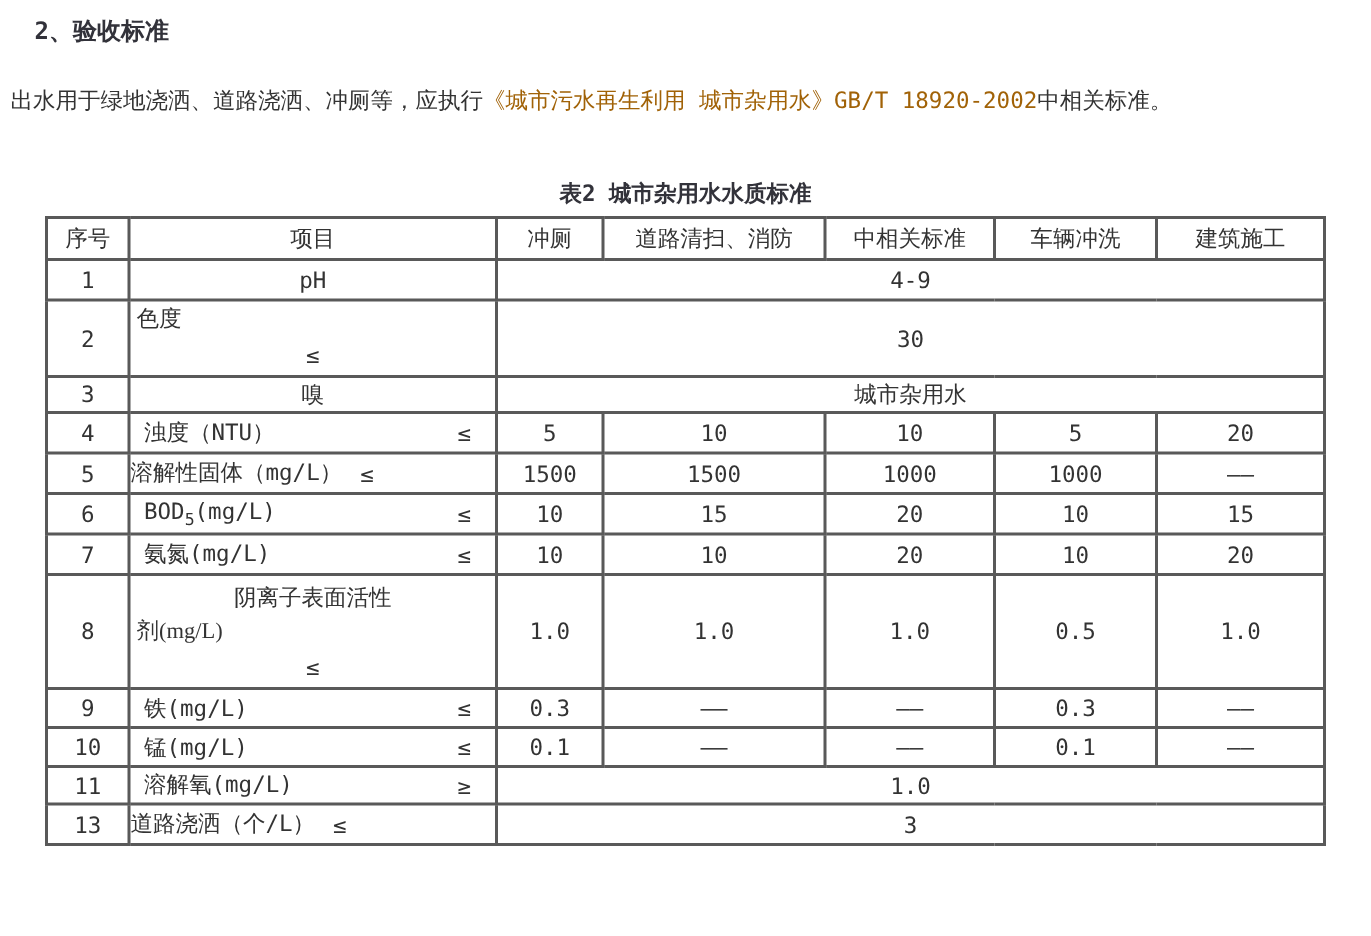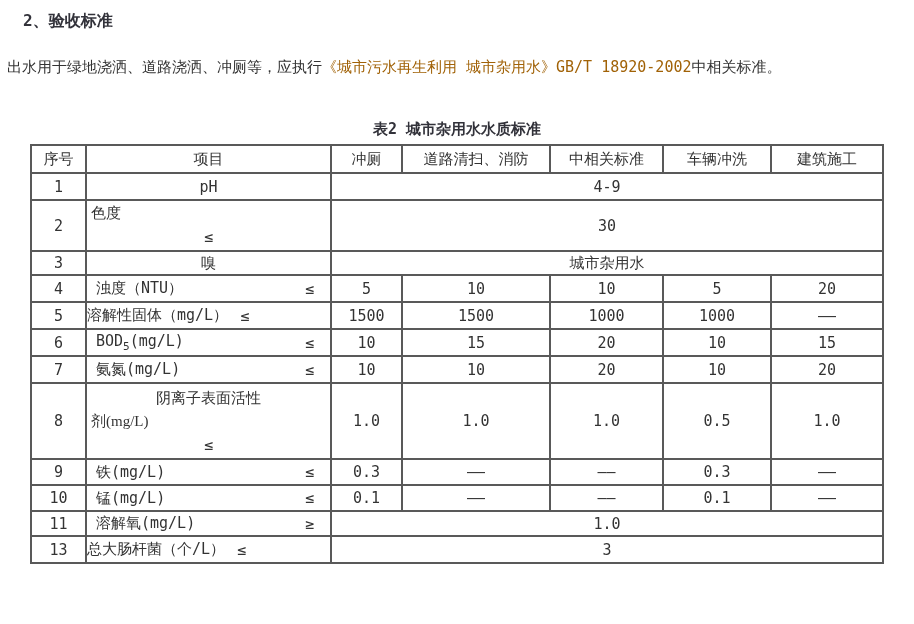--- a/index.html
+++ b/index.html
@@ -249,21 +249,21 @@
         </div>
       </td>
       <td colspan="5">1.0</td>
     </tr>
 
 
     <tr style="height:27px">
       <td>13</td>
       <td>
         <div class="item-centered">
-          <span>总大肠杆菌（个/L）</span>
+          <span>道路浇洒（个/L）</span>
           <span>≤</span>
         </div>
       </td>
       <td colspan="5">3</td>
     </tr>
   </tbody>
     </table>
 </div>
 
 </body></html>

